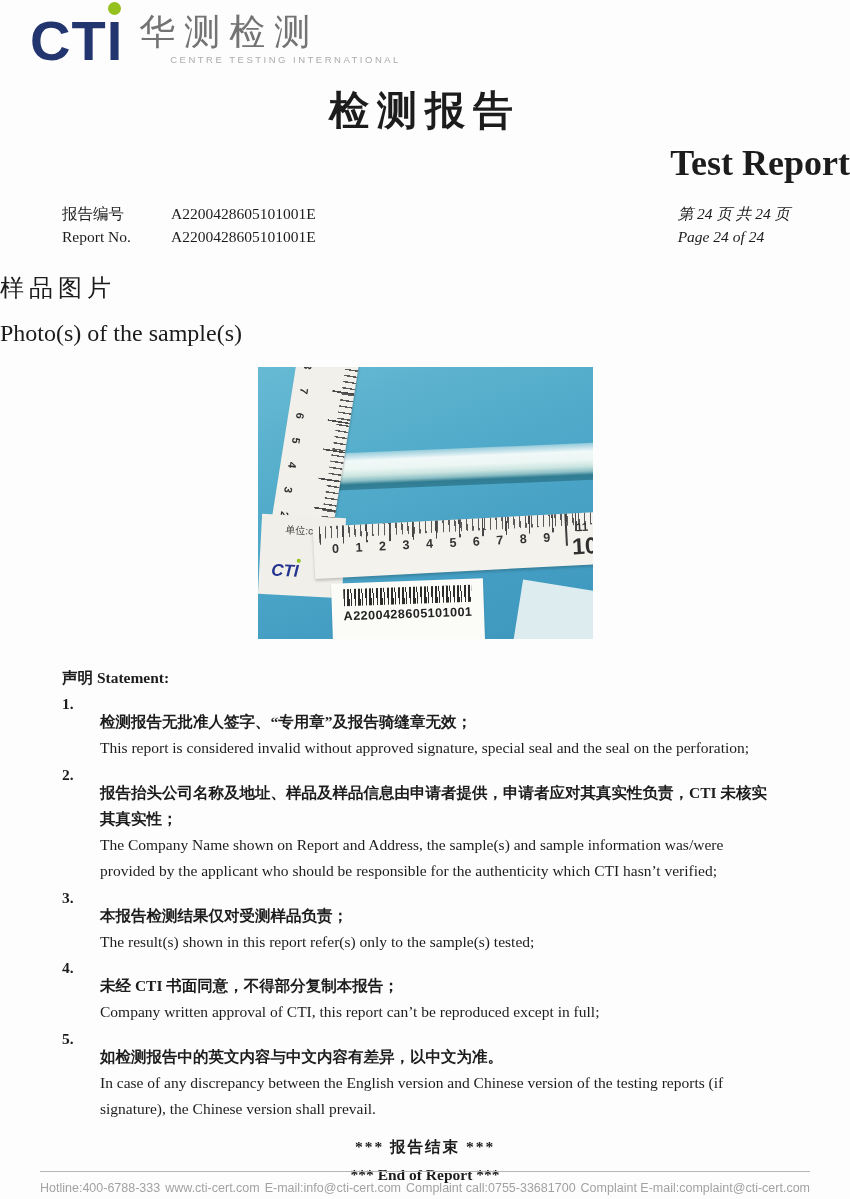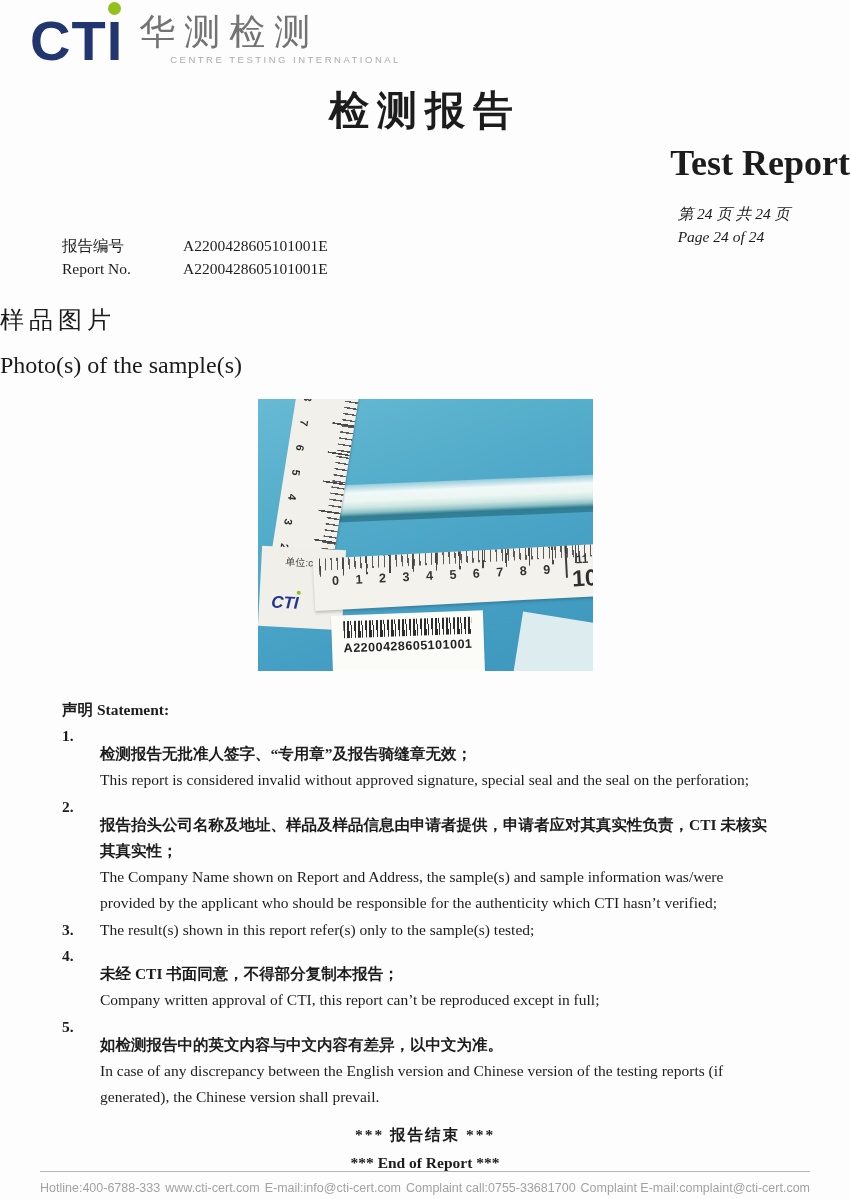--- a/index.html
+++ b/index.html
@@ -24,21 +24,21 @@
               color:#ababab; letter-spacing:2.5px; margin-top:4px; white-space:nowrap;margin-left:31px; }
 
   
   .title-zh { text-align:center; font-size:40px; font-weight:bold; letter-spacing:8px;
               margin-top:16px; }
   .title-en { text-align:right; font-size:36px; font-weight:bold; margin-top:4px; }
 
   
   .info-row { display:flex; justify-content:space-between; margin:18px 60px 0 62px;
               font-size:15.5px; line-height:23px; }
-  .info-left { display:grid; grid-template-columns:105px auto; column-gap:16px;margin-top:32px; }
+  .info-left { display:grid; grid-template-columns:105px auto; column-gap:4px; }
   .info-right { text-align:left;font-style:italic; }
 
   
   .sample-zh { text-align:left; font-size:24px; letter-spacing:5px; margin-top:24px; }
   .sample-en { text-align:left; font-size:24px; margin-top:16px; }
 
   
   .photo { position:relative; width:335px; height:272px; margin:20px auto 0;
            overflow:hidden;
            background:linear-gradient(160deg,#68bad4 0%, #55aecb 30%, #459fc4 70%, #3d97bd 100%); }
@@ -227,37 +227,38 @@
     <div class="stmt-num">2.</div>
     <div class="stmt-body">
       <div class="stmt-zh">报告抬头公司名称及地址、样品及样品信息由申请者提供，申请者应对其真实性负责，CTI 未核实其真实性；</div>
       <div class="stmt-en">The Company Name shown on Report and Address, the sample(s) and sample information was/were provided by the applicant who should be responsible for the authenticity which CTI hasn’t verified;</div>
     </div>
   </div>
 
   <div class="stmt-item">
     <div class="stmt-num">3.</div>
     <div class="stmt-body">
+      <div class="stmt-zh">本报告检测结果仅对受测样品负责；</div>
       <div class="stmt-en">The result(s) shown in this report refer(s) only to the sample(s) tested;</div>
     </div>
   </div>
 
   <div class="stmt-item">
     <div class="stmt-num">4.</div>
     <div class="stmt-body">
       <div class="stmt-zh">未经 CTI 书面同意，不得部分复制本报告；</div>
       <div class="stmt-en">Company written approval of CTI, this report can’t be reproduced except in full;</div>
     </div>
   </div>
 
   <div class="stmt-item">
     <div class="stmt-num">5.</div>
     <div class="stmt-body">
       <div class="stmt-zh">如检测报告中的英文内容与中文内容有差异，以中文为准。</div>
-      <div class="stmt-en">In case of any discrepancy between the English version and Chinese version of the testing reports (if generated), the Chinese version shall prevail.</div>
+      <div class="stmt-en">In case of any discrepancy between the English version and Chinese version of the testing reports (if signature), the Chinese version shall prevail.</div>
     </div>
   </div>
 </div>
 
 <div class="end-zh">***  报告结束  ***</div>
 <div class="end-en">*** End of Report ***</div>
 
 <div class="footer">
     <span class="footer-item">Hotline:400-6788-333</span>
     <span class="footer-item">www.cti-cert.com</span>

